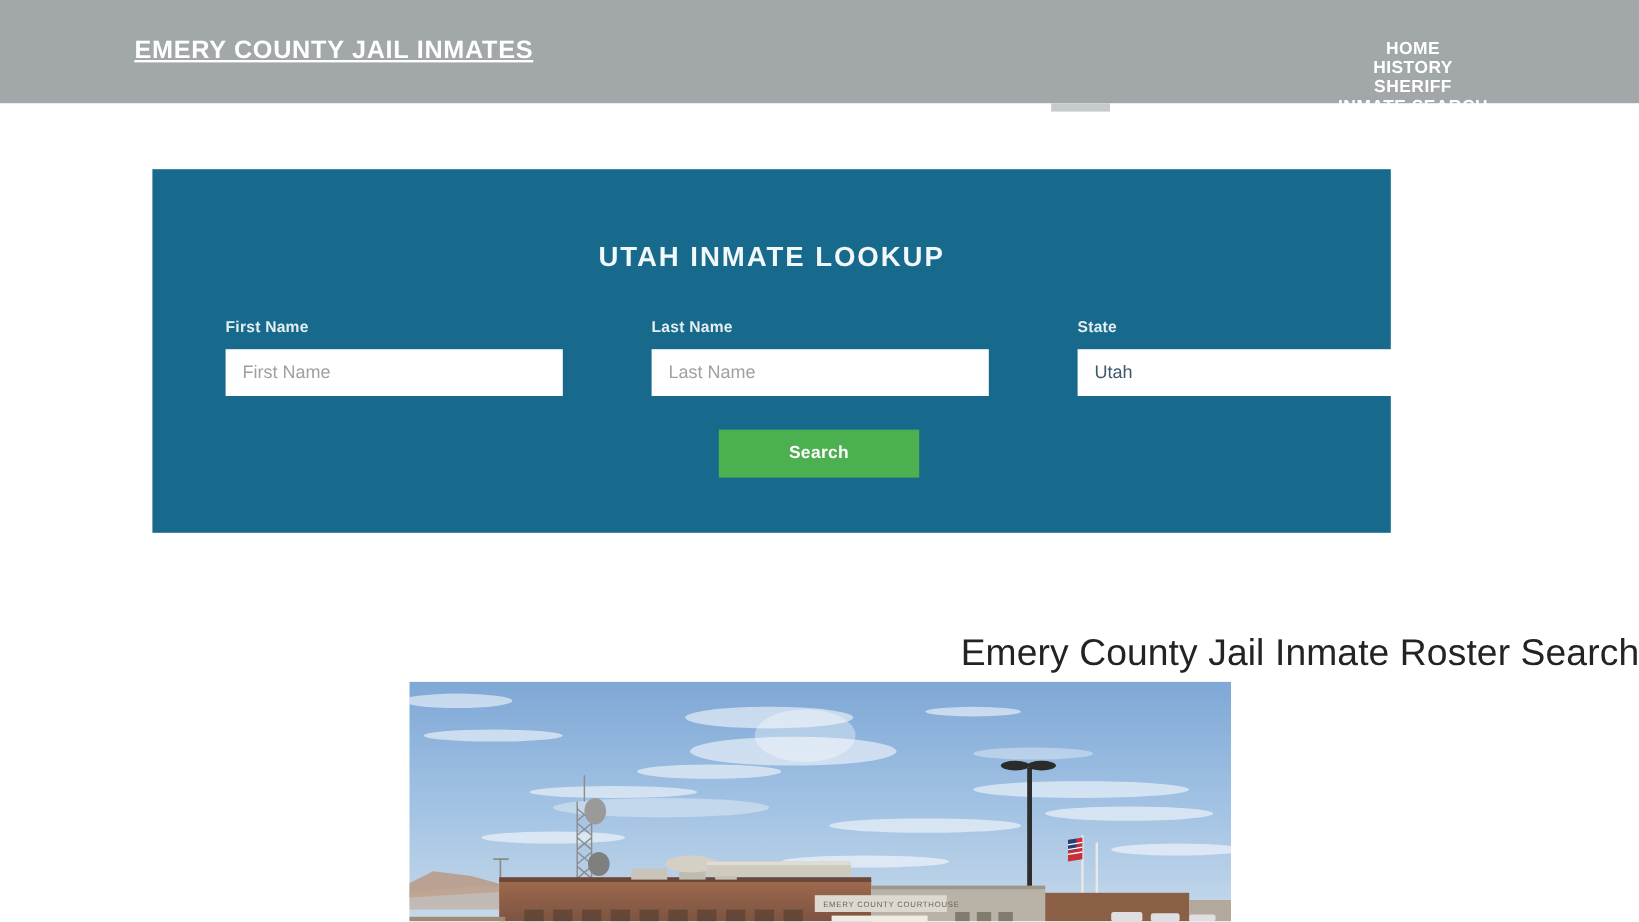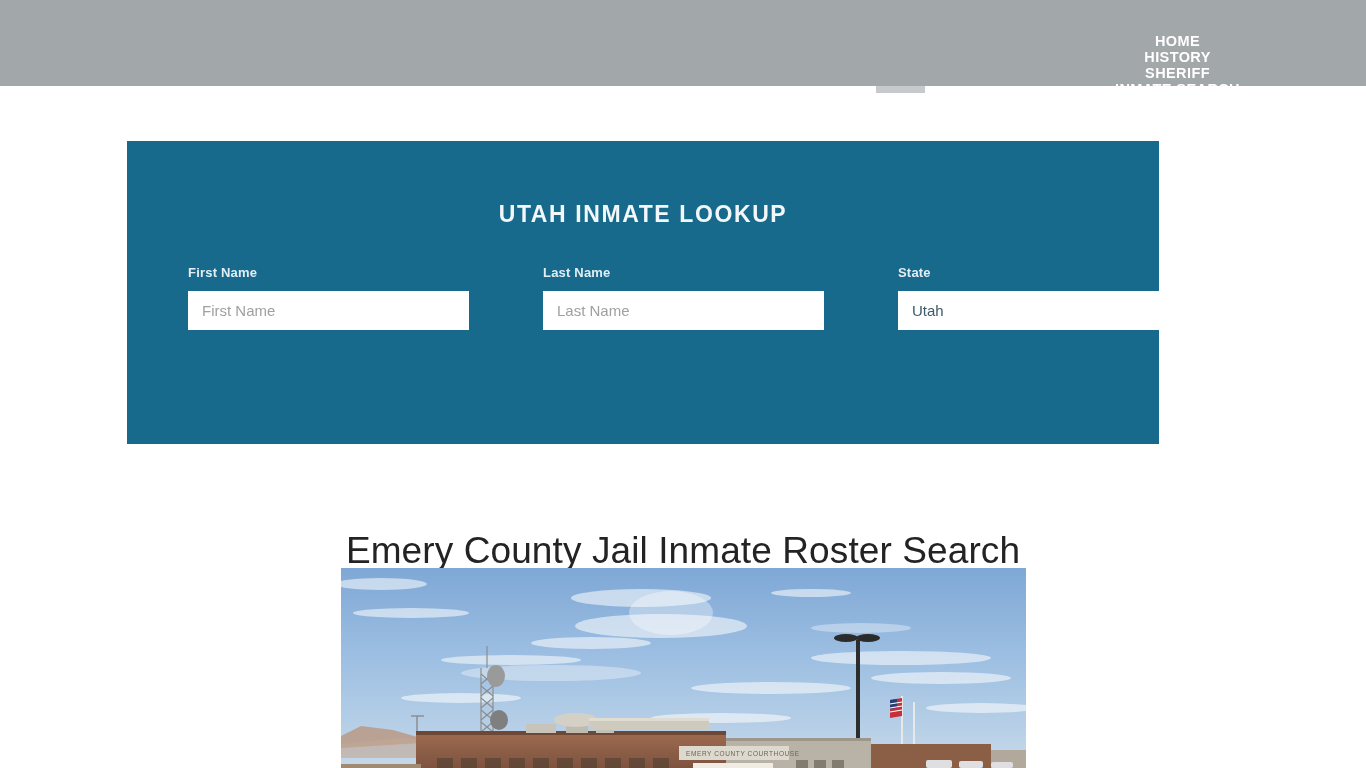--- a/index.html
+++ b/index.html
@@ -132,43 +132,44 @@
     letter-spacing: 0.3px;
     cursor: pointer;
   }
 
   
   .page-heading {
     position: absolute;
     left: 0;
     top: 505px;
     width: 1366px;
-    text-align: center;
+    text-align: right;
     font-family: "Liberation Sans Narrow", "Liberation Sans", sans-serif;
-    font-size: 37px;
+    font-size: 31px;
     font-weight: normal;
     color: #232323;
     letter-spacing: 0.1px;
   }
 
   
   .photo-wrap {
     position: absolute;
     left: 341px;
     top: 568px;
     width: 685px;
     height: 200px;
     overflow: hidden;
   }
   .photo-svg { display: block; }
 </style>
 </head>
 <body>
 
 <div class="site-header">
+  <a class="brand" href="#">Emery County Jail Inmates</a>
 
   <nav class="main-nav">
     <a class="nav-item" href="#">Home</a>
     <a class="nav-item" href="#">History</a>
     <a class="nav-item" href="#">Sheriff</a>
     <a class="nav-item" href="#">Inmate Search</a>
   </nav>
 
   <div class="nav-indicator"></div>
 </div>
@@ -185,20 +186,21 @@
   <div class="field field-last">
     <label class="field-label">Last Name</label>
     <input class="field-input" type="text" placeholder="Last Name" style="">
   </div>
 
   <div class="field field-state">
     <label class="field-label">State</label>
     <input class="field-input" type="text" placeholder="State" value="Utah" style="">
   </div>
 
+  <button class="search-button">Search</button>
 </section>
 
 <h1 class="page-heading">Emery County Jail Inmate Roster Search</h1>
 
 <div class="photo-wrap">
   <svg class="photo-svg" width="685" height="200" viewBox="0 0 685 200">
     <defs>
       <linearGradient id="sky" x1="0" y1="0" x2="0" y2="1">
         <stop offset="0%" stop-color="#7fa8d6"></stop>
         <stop offset="45%" stop-color="#9dbfe2"></stop>

